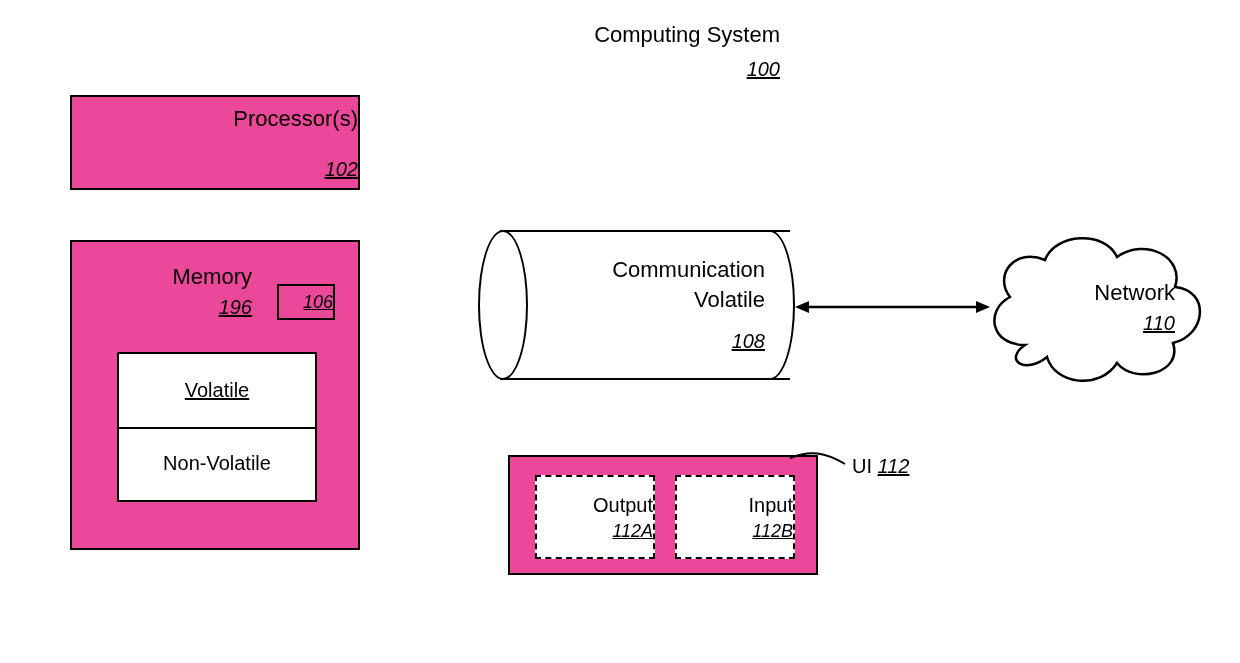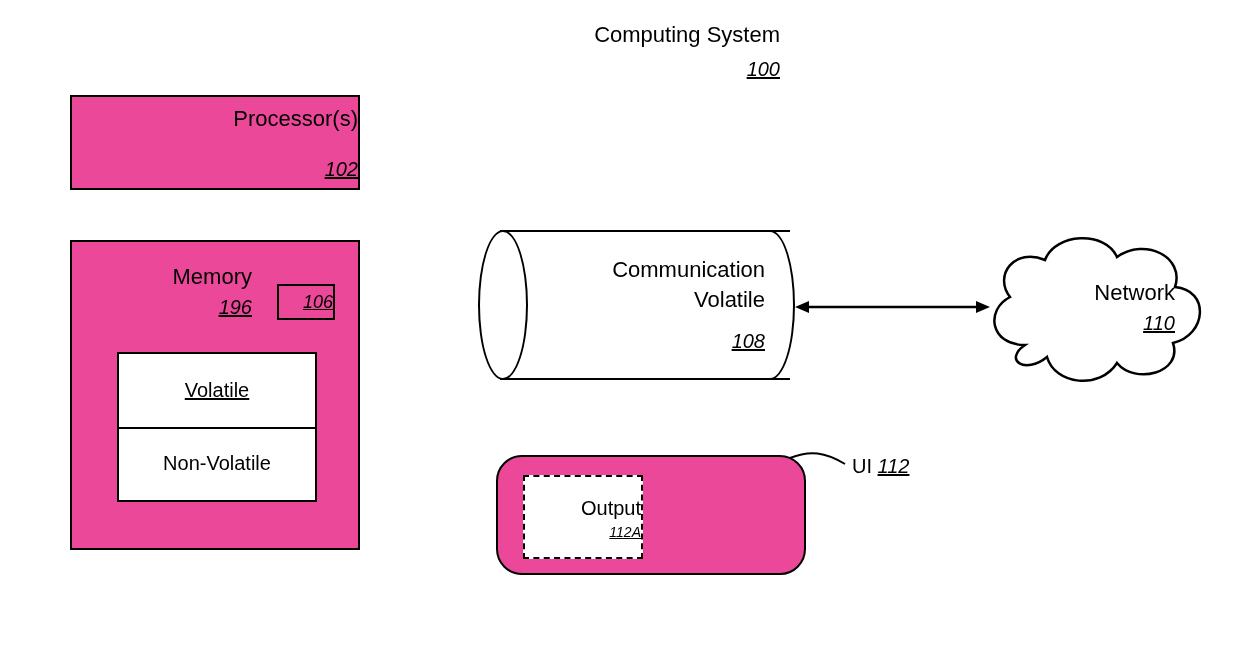--- a/index.html
+++ b/index.html
@@ -167,24 +167,28 @@
              C225,65 222,110 188,118
              C198,148 150,160 132,138
              C115,165 70,160 62,132
              C40,150 18,135 40,120 Z" fill="#fff" stroke="#000" stroke-width="2.5"></path>
   </svg>
   <div class="abs center" style="left:1020px; top:278px; width:155px;">
     <div class="lbl">Network</div>
     <div class="ref" style="margin-top:4px;">110</div>
   </div>
 
-  <div class="box" style="left:496px; top:455px; width:310px; height:120px;border-radius:26px;">
+  <div class="box" style="left:508px; top:455px; width:310px; height:120px;">
     <div class="dashed center" style="left:25px; top:18px; width:120px; height:84px;">
       <div class="lbl" style="font-size:20px;">Output</div>
-      <div class="ref" style="font-size:14px; margin-top:2px;">112A</div>
+      <div class="ref" style="font-size:18px; margin-top:2px;">112A</div>
+    </div>
+    <div class="dashed center" style="left:165px; top:18px; width:120px; height:84px;">
+      <div class="lbl" style="font-size:20px;">Input</div>
+      <div class="ref" style="font-size:18px; margin-top:2px;">112B</div>
     </div>
   </div>
 
   <svg class="abs lead" style="left:790px; top:450px; width:60px; height:25px;">
     <path d="M0,8 C20,0 35,2 55,14" stroke="#000" stroke-width="2" fill="none"></path>
   </svg>
   <div class="abs" style="left:852px; top:455px; font-size:20px;">
     <span>UI</span>
     <span> </span>
     <span class="ref" style="font-size:20px;">112</span>

